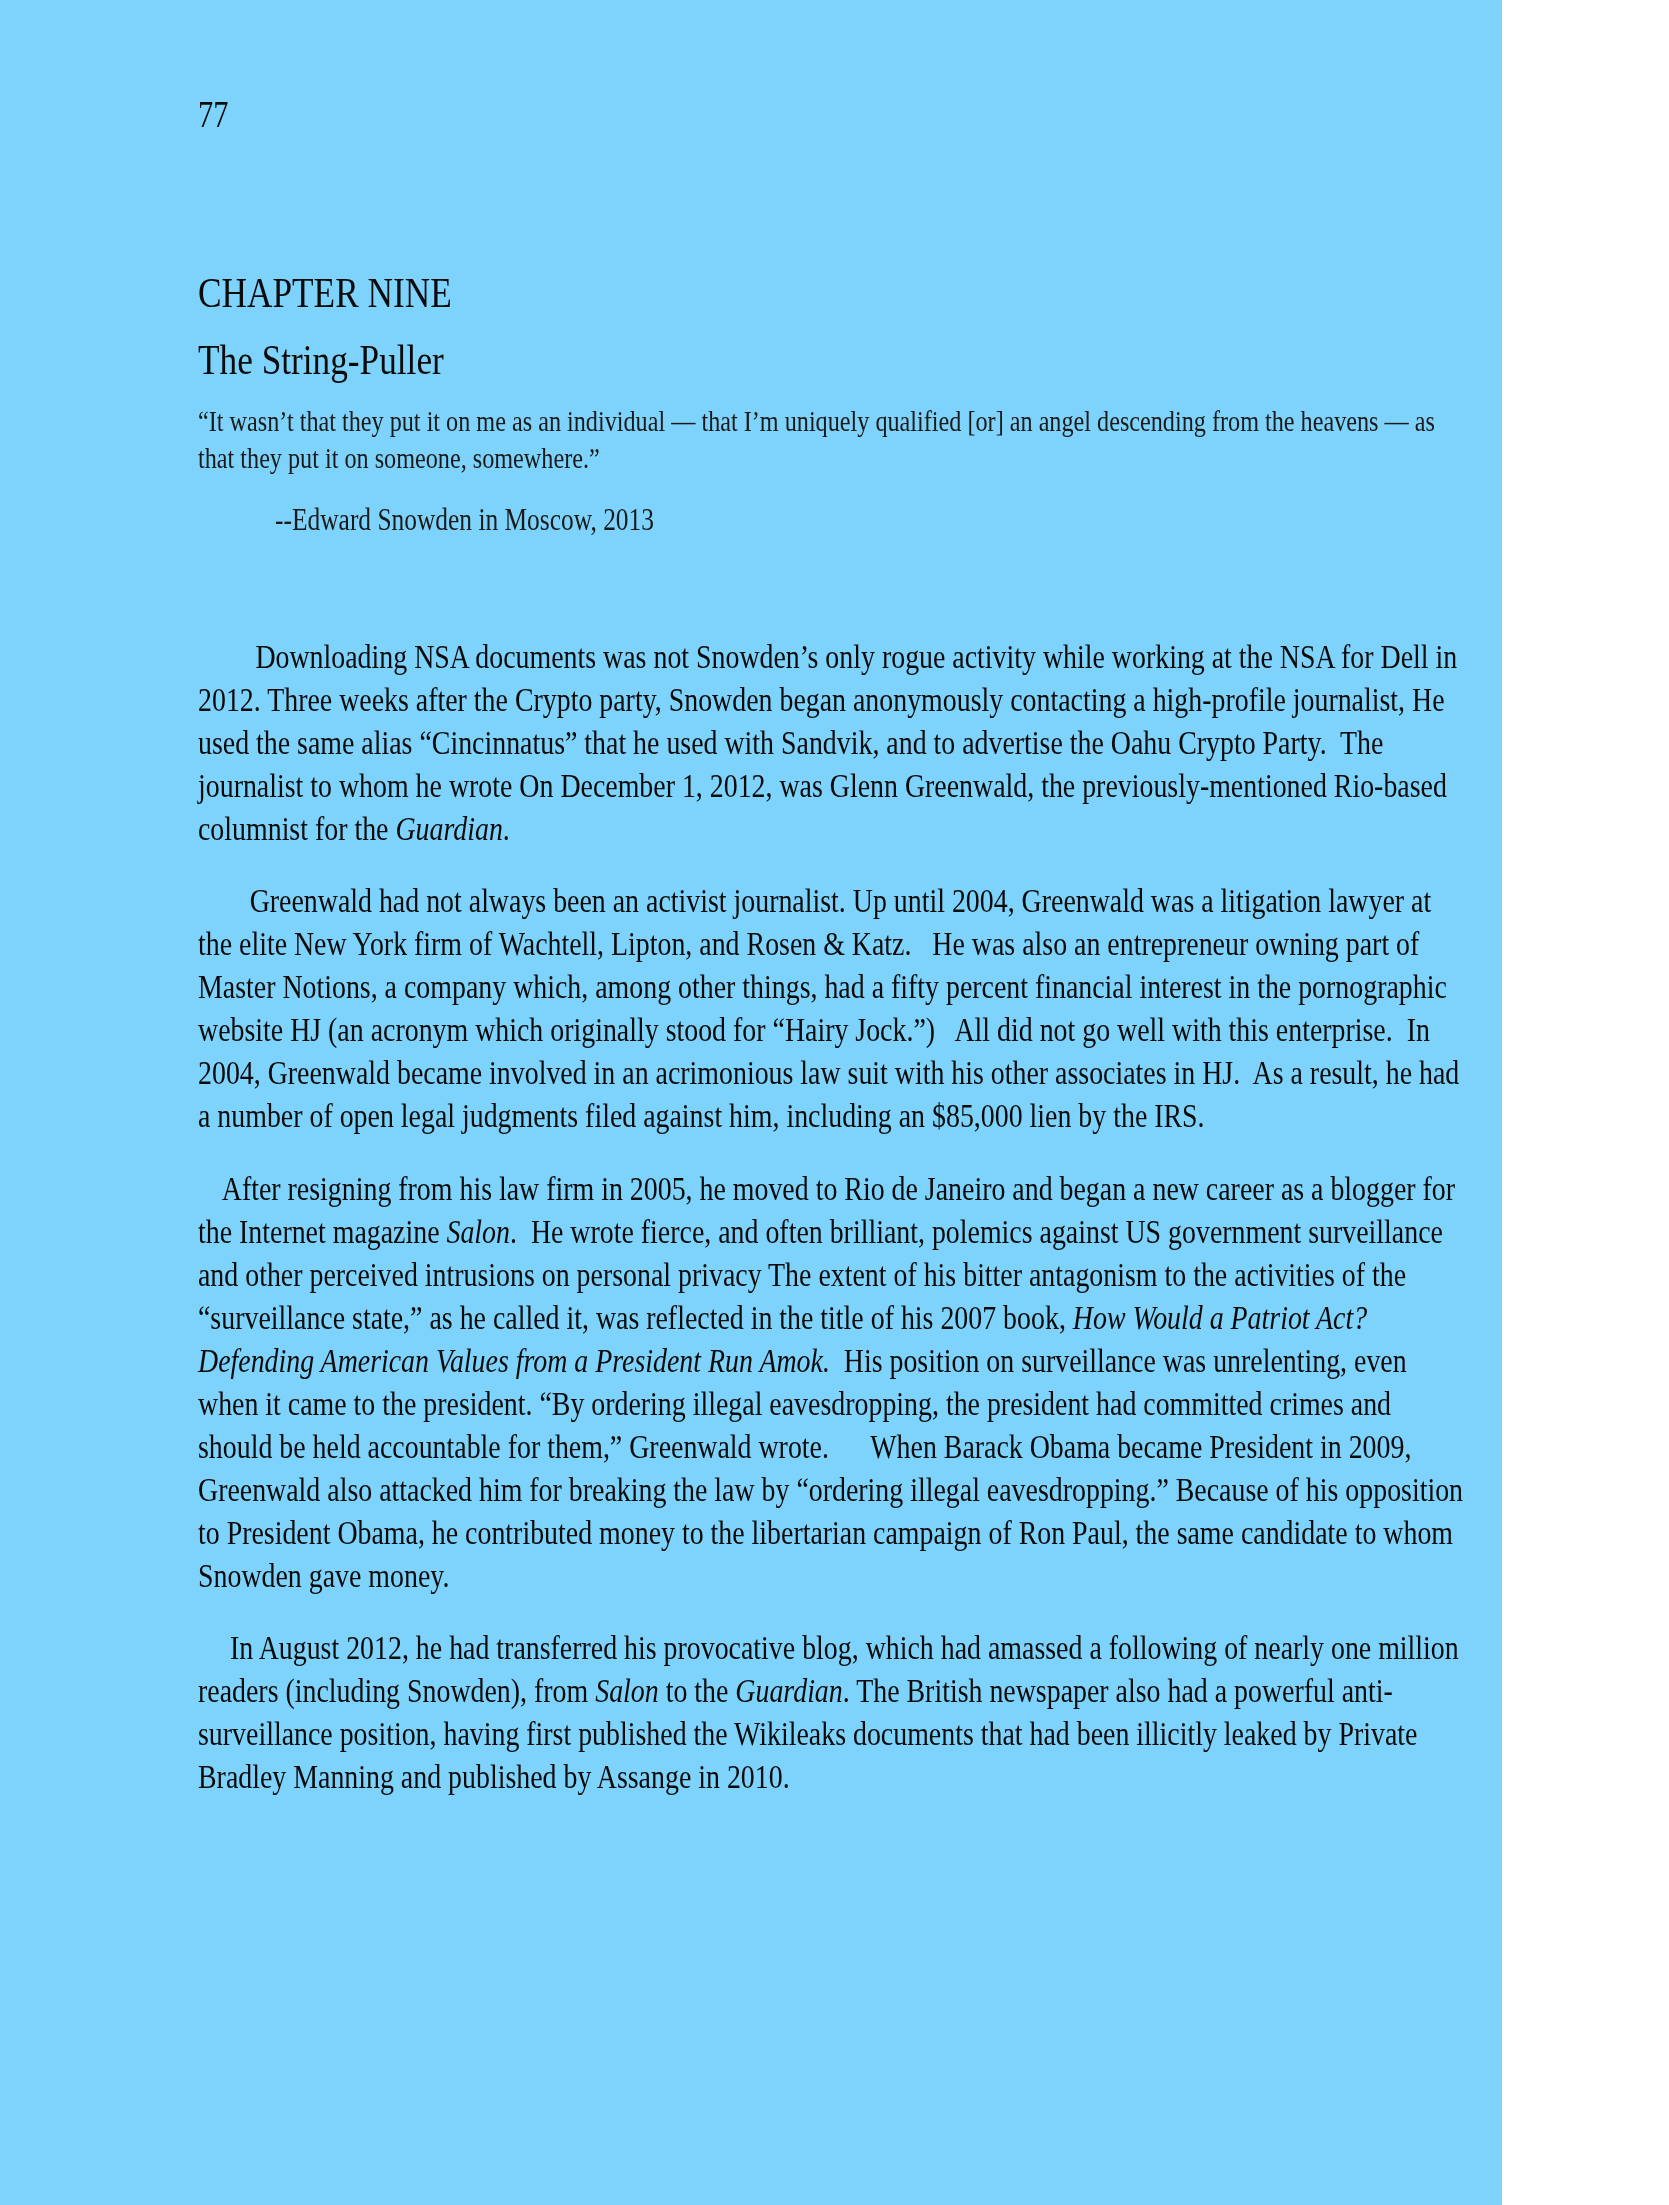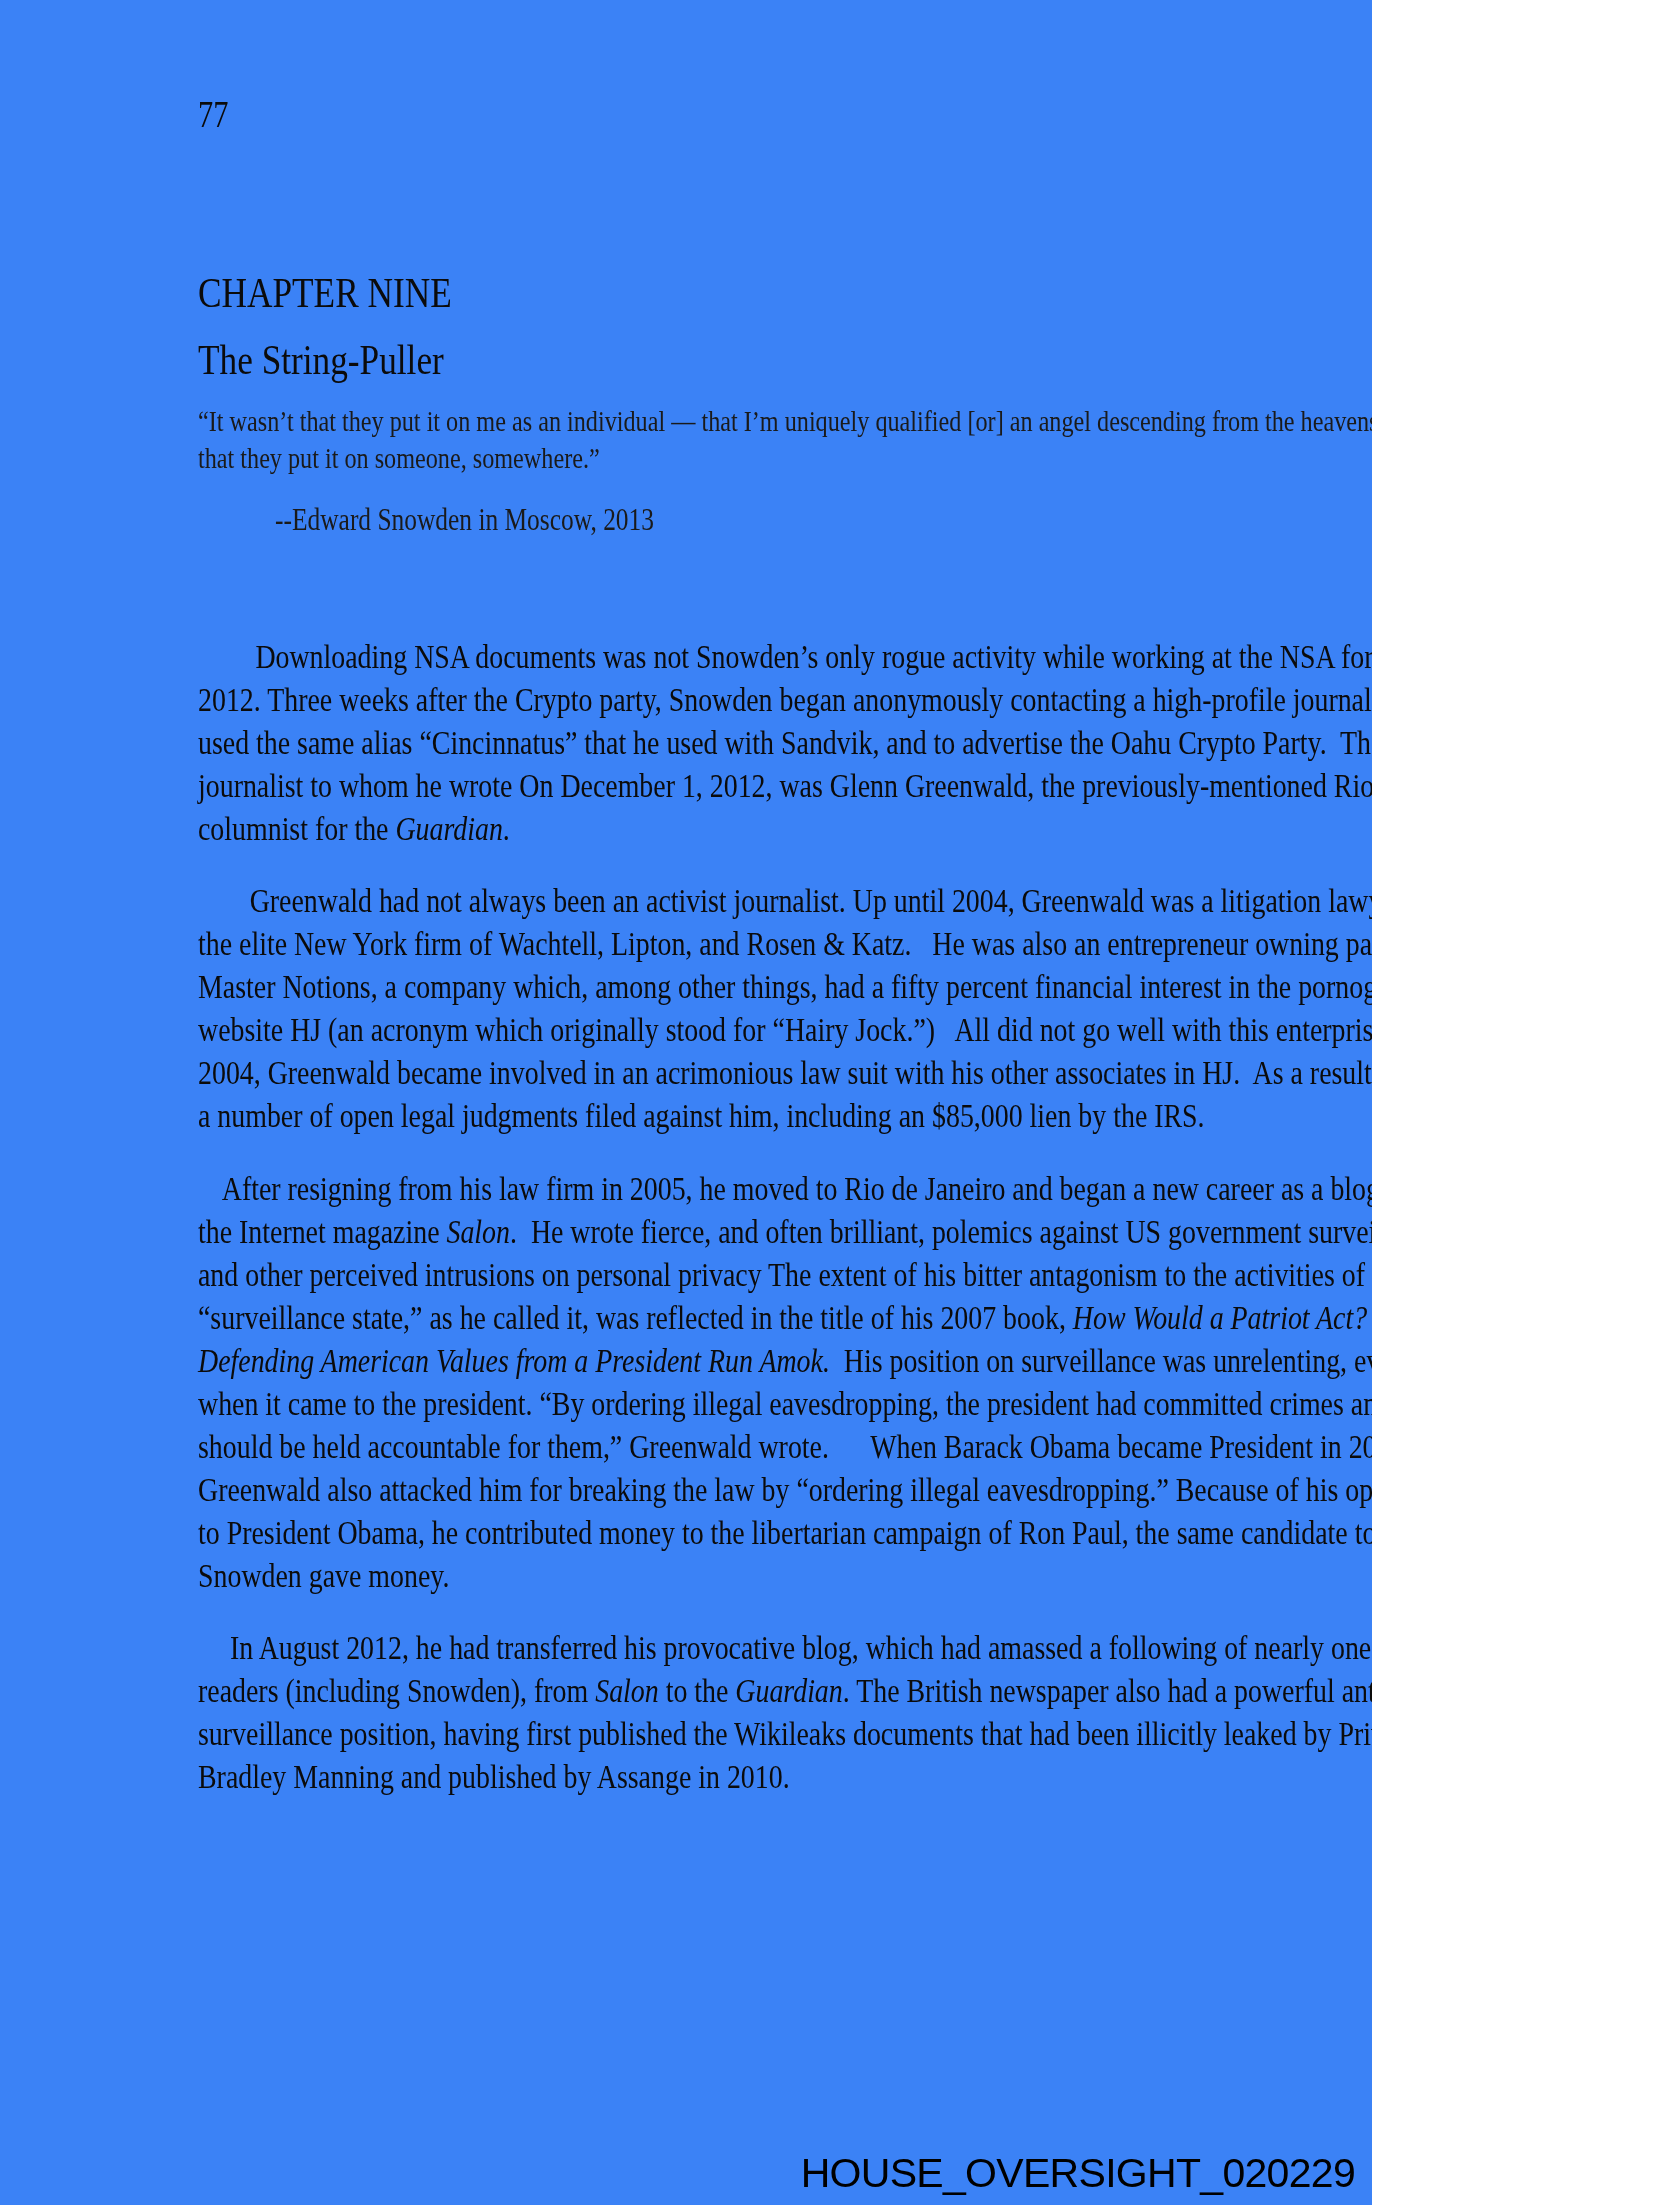--- a/index.html
+++ b/index.html
@@ -2,23 +2,23 @@
 <html style="font-size:10.5px"><head>
 <meta charset="utf-8">
 <style>
   html, body {
     margin: 0;
     padding: 0;
     background: #ffffff;
   }
   .page {
     position: relative;
-    width: 1372px;
+    width: 1502px;
     height: 2205px;
-    background: #3b82f6;
+    background: #7dd3fc;
     color: #0b0b0b;
     overflow: hidden;
     font-family: "Liberation Serif", "DejaVu Serif", serif;
   }
   .content {
     position: absolute;
     left: 198px;
     top: 0;
     width: 1551px;
     transform: scaleX(0.82);
@@ -96,15 +96,14 @@
     <div class="attribution">--Edward Snowden in Moscow, 2013</div>
 
     <div class="body-text" id="body-text">
         <p class="para"><span>Downloading NSA documents was not Snowden’s only rogue activity while working at the NSA for Dell in 2012. Three weeks after the Crypto party, Snowden began anonymously contacting a high-profile journalist, He used the same alias “Cincinnatus” that he used with Sandvik, and to advertise the Oahu Crypto Party.  The journalist to whom he wrote On December 1, 2012, was Glenn Greenwald, the previously-mentioned Rio-based columnist for the </span><i>Guardian</i><span>.</span></p>
         <p class="para"><span>Greenwald had not always been an activist journalist. Up until 2004, Greenwald was a litigation lawyer at the elite New York firm of Wachtell, Lipton, and Rosen &amp; Katz.   He was also an entrepreneur owning part of Master Notions, a company which, among other things, had a fifty percent financial interest in the pornographic website HJ (an acronym which originally stood for “Hairy Jock.”)   All did not go well with this enterprise.  In 2004, Greenwald became involved in an acrimonious law suit with his other associates in HJ.  As a result, he had a number of open legal judgments filed against him, including an $85,000 lien by the IRS.</span></p>
         <p class="para"><span>After resigning from his law firm in 2005, he moved to Rio de Janeiro and began a new career as a blogger for the Internet magazine </span><i>Salon</i><span>.  He wrote fierce, and often brilliant, polemics against US government surveillance and other perceived intrusions on personal privacy The extent of his bitter antagonism to the activities of the “surveillance state,” as he called it, was reflected in the title of his 2007 book, </span><i>How Would a Patriot Act? Defending American Values from a President Run Amok.</i><span>  His position on surveillance was unrelenting, even when it came to the president. “By ordering illegal eavesdropping, the president had committed crimes and should be held accountable for them,” Greenwald wrote.      When Barack Obama became President in 2009, Greenwald also attacked him for breaking the law by “ordering illegal eavesdropping.” Because of his opposition to President Obama, he contributed money to the libertarian campaign of Ron Paul, the same candidate to whom Snowden gave money.</span></p>
         <p class="para"><span>In August 2012, he had transferred his provocative blog, which had amassed a following of nearly one million readers (including Snowden), from </span><i>Salon</i><span> to the </span><i>Guardian</i><span>. The British newspaper also had a powerful anti-surveillance position, having first published the Wikileaks documents that had been illicitly leaked by Private Bradley Manning and published by Assange in 2010.</span></p>
       </div>
   </div>
 
-  <div class="bates">HOUSE_OVERSIGHT_020229</div>
 </div>
 
 
 </body></html>

